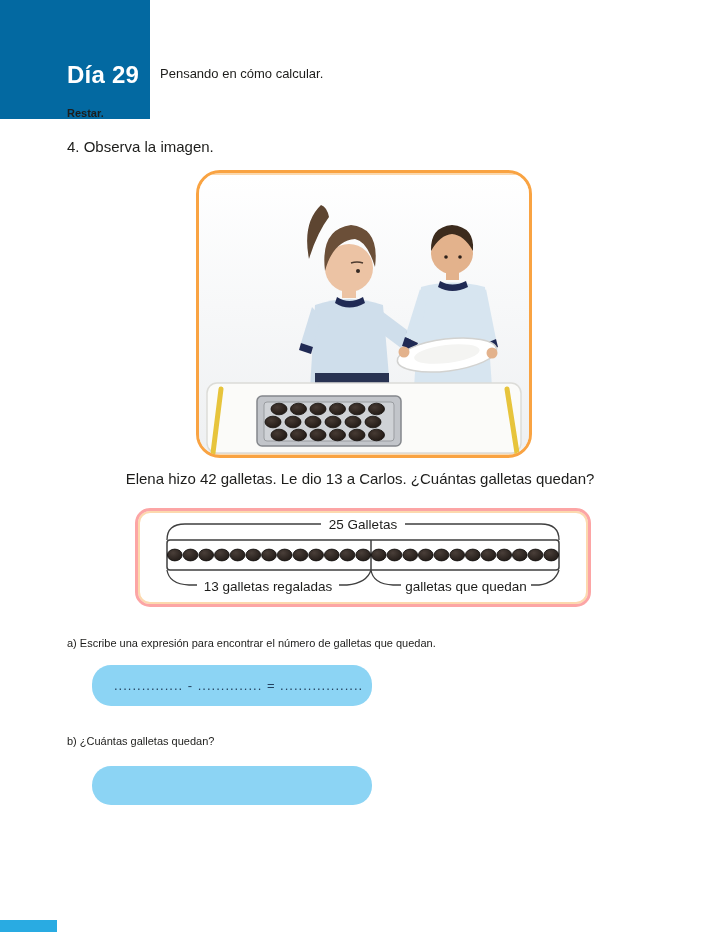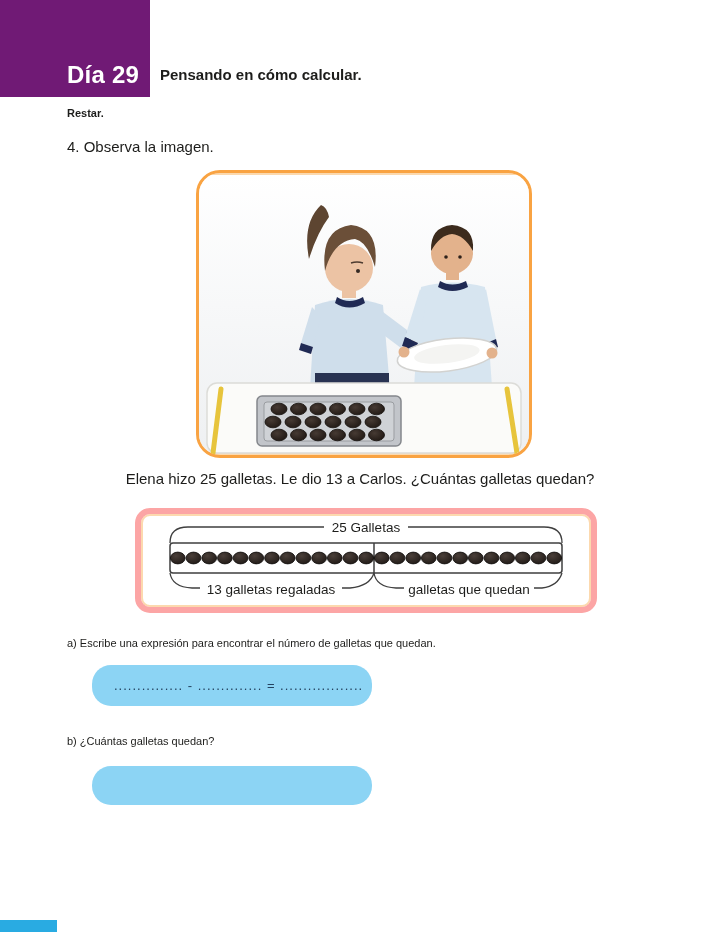--- a/index.html
+++ b/index.html
@@ -2,49 +2,49 @@
 <html><head>
 <meta charset="utf-8">
 <style>
   html,body{margin:0;padding:0;}
   body{
     width:720px;height:932px;position:relative;background:#ffffff;
     font-family:"Liberation Sans", sans-serif;color:#1d1d1b;overflow:hidden;
   }
   
   .day-block{
-    position:absolute;left:0;top:0;width:150px;height:97px;background:#701a75;
+    position:absolute;left:0;top:0;width:150px;height:119px;background:#0369a1;
   }
   .day-label{
     position:absolute;right:11px;top:61px;color:#ffffff;font-weight:bold;
     font-size:24px;letter-spacing:.2px;
   }
   .header-subtitle{
-    position:absolute;left:160px;top:66px;font-size:15px;font-weight:bold;
+    position:absolute;left:160px;top:66px;font-size:13px;font-weight:normal;
   }
   .topic-title{position:absolute;left:67px;top:107px;font-size:11px;font-weight:bold;}
   .instruction{position:absolute;left:67px;top:138px;font-size:15px;}
 
   
   .photo-card{
     position:absolute;left:196px;top:170px;width:330px;height:282px;
     border:3px solid #F9A342;border-radius:24px;background:#ffffff;
     box-shadow:inset 0 0 0 2px #fcd9ae;overflow:hidden;
   }
   .photo-card svg{display:block;width:100%;height:100%;}
 
   
   .problem-text{
     position:absolute;left:0;top:470px;width:720px;text-align:center;font-size:15px;
   }
 
   
   .diagram-card{
     position:absolute;left:135px;top:508px;width:450px;height:93px;
-    border:6px solid #fca5a5;border-radius:15px;background:#ffffff;
+    border:3px solid #fca5a5;border-radius:15px;background:#ffffff;
     box-shadow:inset 0 0 0 2px #fcd9ae;
   }
   .diagram-card svg{display:block;margin:1px auto 0 auto;}
   .dg-text{font-size:13.5px;fill:#1d1d1b;font-family:"Liberation Sans",sans-serif;}
 
   
   .question-a{position:absolute;left:67px;top:637px;font-size:11px;}
   .answer-box{
     position:absolute;left:92px;width:280px;background:#8CD4F4;border-radius:19px;
   }
@@ -149,21 +149,21 @@
           <ellipse cx="99.5" cy="260" rx="8" ry="5.8" fill="url(#ckG)" stroke="#100b08" stroke-width="0.8"></ellipse>
           <ellipse cx="119" cy="260" rx="8" ry="5.8" fill="url(#ckG)" stroke="#100b08" stroke-width="0.8"></ellipse>
           <ellipse cx="138.5" cy="260" rx="8" ry="5.8" fill="url(#ckG)" stroke="#100b08" stroke-width="0.8"></ellipse>
           <ellipse cx="158" cy="260" rx="8" ry="5.8" fill="url(#ckG)" stroke="#100b08" stroke-width="0.8"></ellipse>
           <ellipse cx="177.5" cy="260" rx="8" ry="5.8" fill="url(#ckG)" stroke="#100b08" stroke-width="0.8"></ellipse>
         </g>
     </g>
   </svg>
 </div>
 
-<div class="problem-text">Elena hizo 25 galletas. Le dio 13 a Carlos. ¿Cuántas galletas quedan?</div>
+<div class="problem-text">Elena hizo 42 galletas. Le dio 13 a Carlos. ¿Cuántas galletas quedan?</div>
 
 <div class="diagram-card">
   <svg id="cookie-svg" viewBox="0 0 444 87" width="444" height="87">
     <text class="dg-text" x="222" y="17" text-anchor="middle">25 Galletas</text>
     <path d="M 26 28 Q 26 12 44 12 L 180 12" fill="none" stroke="#3f3f3f" stroke-width="1.3"></path>
     <path d="M 264 12 L 400 12 Q 418 12 418 28" fill="none" stroke="#3f3f3f" stroke-width="1.3"></path>
 
     <rect x="26" y="28" width="392" height="30" rx="3" fill="#ffffff" stroke="#3f3f3f" stroke-width="1.5"></rect>
     <line x1="230" y1="28" x2="230" y2="58" stroke="#3f3f3f" stroke-width="1.5"></line>
     <g>

